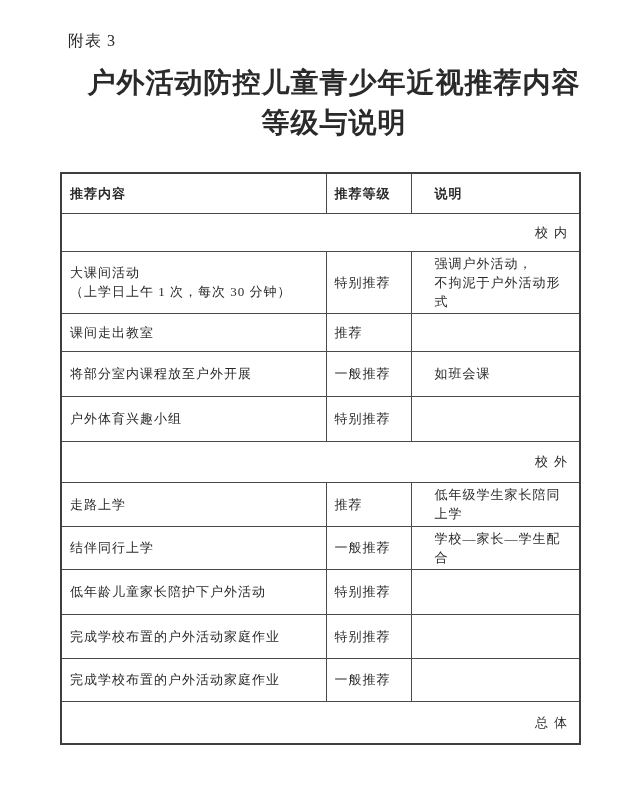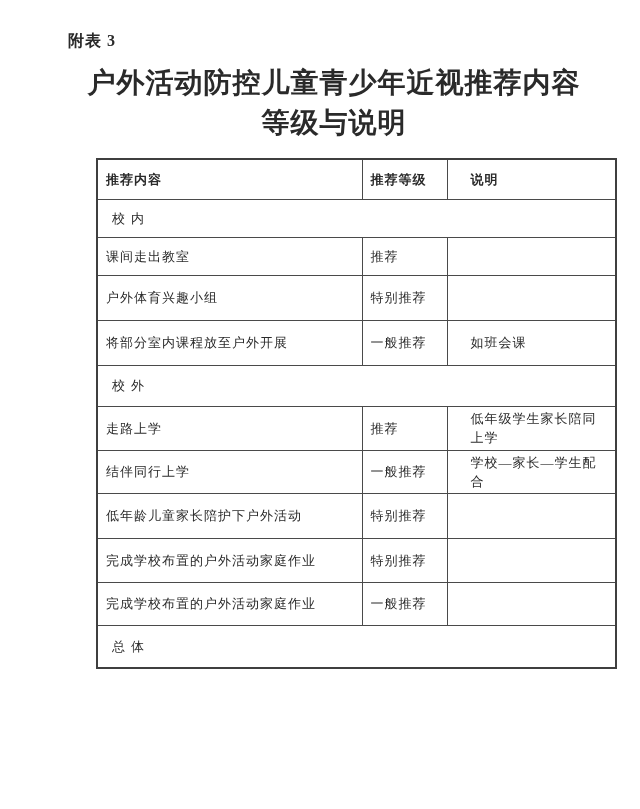--- a/index.html
+++ b/index.html
@@ -10,59 +10,58 @@
     position: relative;
     font-family: "Liberation Serif", "DejaVu Serif", serif;
     color: #2a2a2a;
     overflow: hidden;
   }
   .appendix-label {
     position: absolute;
     left: 68px;
     top: 31px;
     font-size: 16px;
-    font-weight: bold;
+    font-weight: normal;
     letter-spacing: 1px;
   }
   .doc-title {
     position: absolute;
     top: 63px;
     left: 0;
     width: 640px;
     text-align: center;
     font-weight: bold;
     font-size: 28px;
     line-height: 40px;
     letter-spacing: 1px;
     margin-left: 14px;
   }
   table.main {
     position: absolute;
     left: 60px;
-    top: 158px;
+    top: 172px;
     width: 519px;
     border-collapse: collapse;
     table-layout: fixed;
     border: 2px solid #3f3f3f;
-    margin-left: 36px;
   }
   table.main td {
     border: 1px solid #4a4a4a;
     font-size: 13px;
     letter-spacing: 1px;
     vertical-align: middle;
     padding: 2px 6px 2px 8px;
     line-height: 19px;
     white-space: pre-line;
     overflow: hidden;
   }
   table.main td.note-col { padding-left: 23px; }
   table.main tr.header-row td { font-weight: bold; }
   table.main tr.section-row td {
-    text-align: left;
+    text-align: right;
     letter-spacing: 6px;
     padding-left: 14px;
   }
   
   tr.h40 { height: 40px; }
   tr.h38 { height: 38px; }
   tr.h41 { height: 41px; }
   tr.h43 { height: 43px; }
   tr.h44 { height: 44px; }
   tr.h45 { height: 45px; }
@@ -89,34 +88,41 @@
   <tbody>
       <tr class="header-row h40">
     <td>推荐内容</td>
     <td>推荐等级</td>
     <td class="note-col">说明</td>
   </tr>
 
   <tr class="section-row h38">
     <td colspan="3">校内</td>
   </tr>
+  <tr class="h51">
+    <td>大课间活动
+（上学日上午 1 次，每次 30 分钟）</td>
+    <td>特别推荐</td>
+    <td class="note-col">强调户外活动，
+不拘泥于户外活动形式</td>
+  </tr>
   <tr class="h38">
     <td>课间走出教室</td>
     <td>推荐</td>
     <td class="note-col"></td>
   </tr>
   <tr class="h45">
+    <td>将部分室内课程放至户外开展</td>
+    <td>一般推荐</td>
+    <td class="note-col">如班会课</td>
+  </tr>
+  <tr class="h45">
     <td>户外体育兴趣小组</td>
     <td>特别推荐</td>
     <td class="note-col"></td>
-  </tr>
-  <tr class="h45">
-    <td>将部分室内课程放至户外开展</td>
-    <td>一般推荐</td>
-    <td class="note-col">如班会课</td>
   </tr>
 
   <tr class="section-row h41">
     <td colspan="3">校外</td>
   </tr>
   <tr class="h44">
     <td>走路上学</td>
     <td>推荐</td>
     <td class="note-col">低年级学生家长陪同上学</td>
   </tr>

